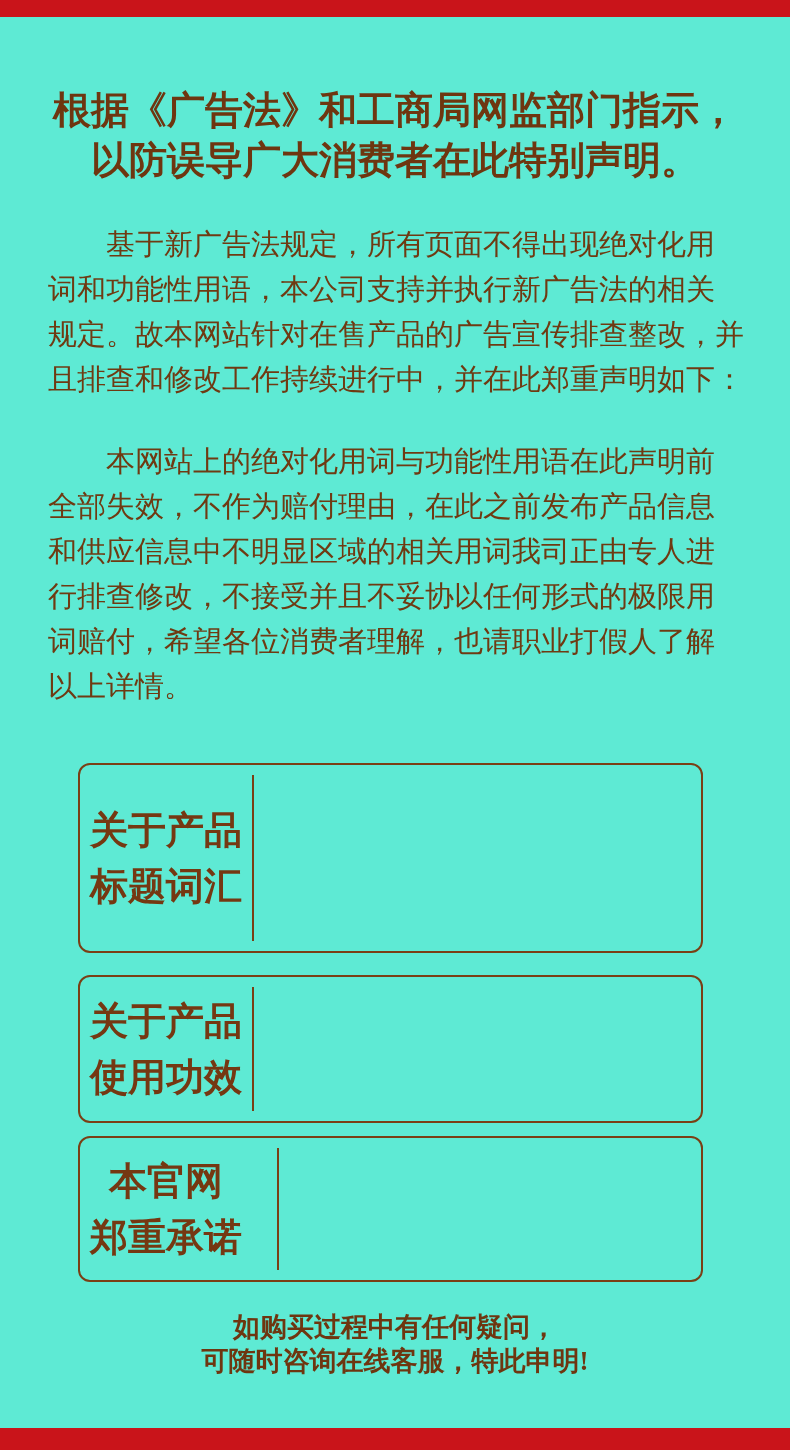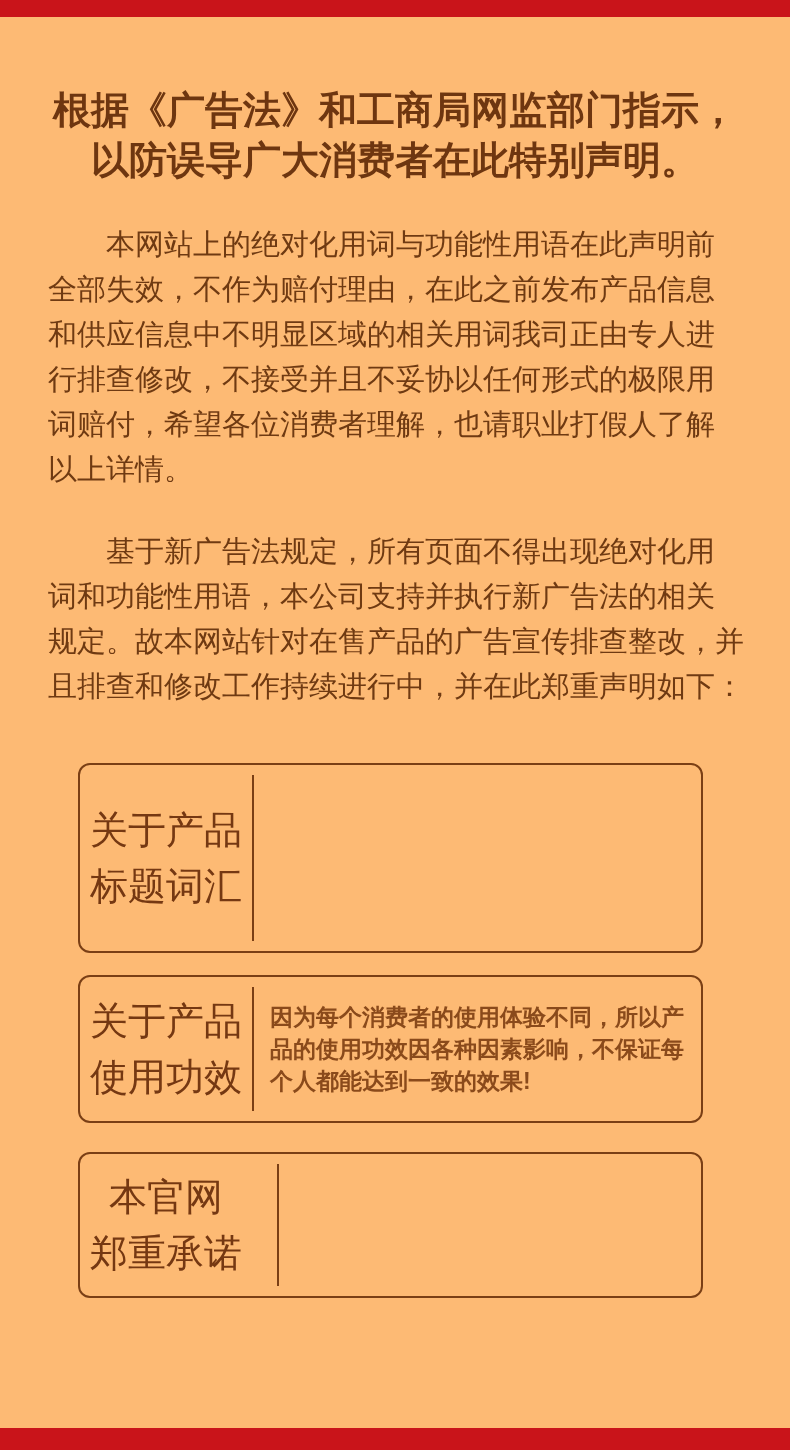--- a/index.html
+++ b/index.html
@@ -4,21 +4,21 @@
 <style>
   html, body { margin: 0; padding: 0; }
   body {
     width: 790px; height: 1450px;
     background: #f2d8ac;
     font-family: "Liberation Serif", serif;
   }
   .canvas {
     position: relative;
     width: 790px; height: 1450px;
-    background: #fdba74;
+    background: #5eead4;
     overflow: hidden;
   }
   .band {
     position: absolute; left: 0; width: 790px;
     background: #c9141a;
   }
   .band.top { top: 0; height: 17px; }
   .band.bottom { bottom: 0; height: 22px; }
 
   .title {
@@ -48,29 +48,29 @@
     margin-left: 78px;
     width: 625px;
     border: 2px solid #7a3f15;
     border-radius: 12px;
     display: flex;
     align-items: center;
     background: transparent;
   }
   .notice-box.b1 { margin-top: 54px; min-height: 190px; }
   .notice-box.b2 { margin-top: 22px; min-height: 148px; }
-  .notice-box.b3 { margin-top: 29px; min-height: 146px; gap: 25px; }
+  .notice-box.b3 { margin-top: 13px; min-height: 146px; gap: 25px; }
 
   .box-label {
     flex: 0 0 172px;
     width: 172px;
     text-align: center;
     font-size: 38px;
     line-height: 56px;
-    font-weight: normal;
+    font-weight: bold;
     color: #753812;
     white-space: pre-line;
     font-family: "Liberation Serif", serif;
   }
   .box-divider {
     width: 2px;
     align-self: stretch;
     margin: 10px 0;
     background: #7a3f15;
   }
@@ -99,49 +99,48 @@
 </head>
 <body>
 
 <div class="canvas">
 
   <div class="band top"></div>
 
   <h1 class="title">根据《广告法》和工商局网监部门指示，
 以防误导广大消费者在此特别声明。</h1>
 
+  <p class="para">基于新广告法规定，所有页面不得出现绝对化用
+词和功能性用语，本公司支持并执行新广告法的相关
+规定。故本网站针对在售产品的广告宣传排查整改，并
+且排查和修改工作持续进行中，并在此郑重声明如下：</p>
+
   <p class="para">本网站上的绝对化用词与功能性用语在此声明前
 全部失效，不作为赔付理由，在此之前发布产品信息
 和供应信息中不明显区域的相关用词我司正由专人进
 行排查修改，不接受并且不妥协以任何形式的极限用
 词赔付，希望各位消费者理解，也请职业打假人了解
 以上详情。</p>
-
-  <p class="para">基于新广告法规定，所有页面不得出现绝对化用
-词和功能性用语，本公司支持并执行新广告法的相关
-规定。故本网站针对在售产品的广告宣传排查整改，并
-且排查和修改工作持续进行中，并在此郑重声明如下：</p>
 
   <div class="notice-box b1">
     <div class="box-label">关于产品
 标题词汇</div>
     <div class="box-divider"></div>
   </div>
 
   <div class="notice-box b2">
     <div class="box-label">关于产品
 使用功效</div>
     <div class="box-divider"></div>
-    <div class="box-body">因为每个消费者的使用体验不同，所以产
-品的使用功效因各种因素影响，不保证每
-个人都能达到一致的效果!</div>
   </div>
 
   <div class="notice-box b3">
     <div class="box-label">本官网
 郑重承诺</div>
     <div class="box-divider"></div>
   </div>
 
+  <div class="footer-note">如购买过程中有任何疑问，
+可随时咨询在线客服，特此申明!</div>
 
   <div class="band bottom"></div>
 
 </div>
 
 </body></html>

